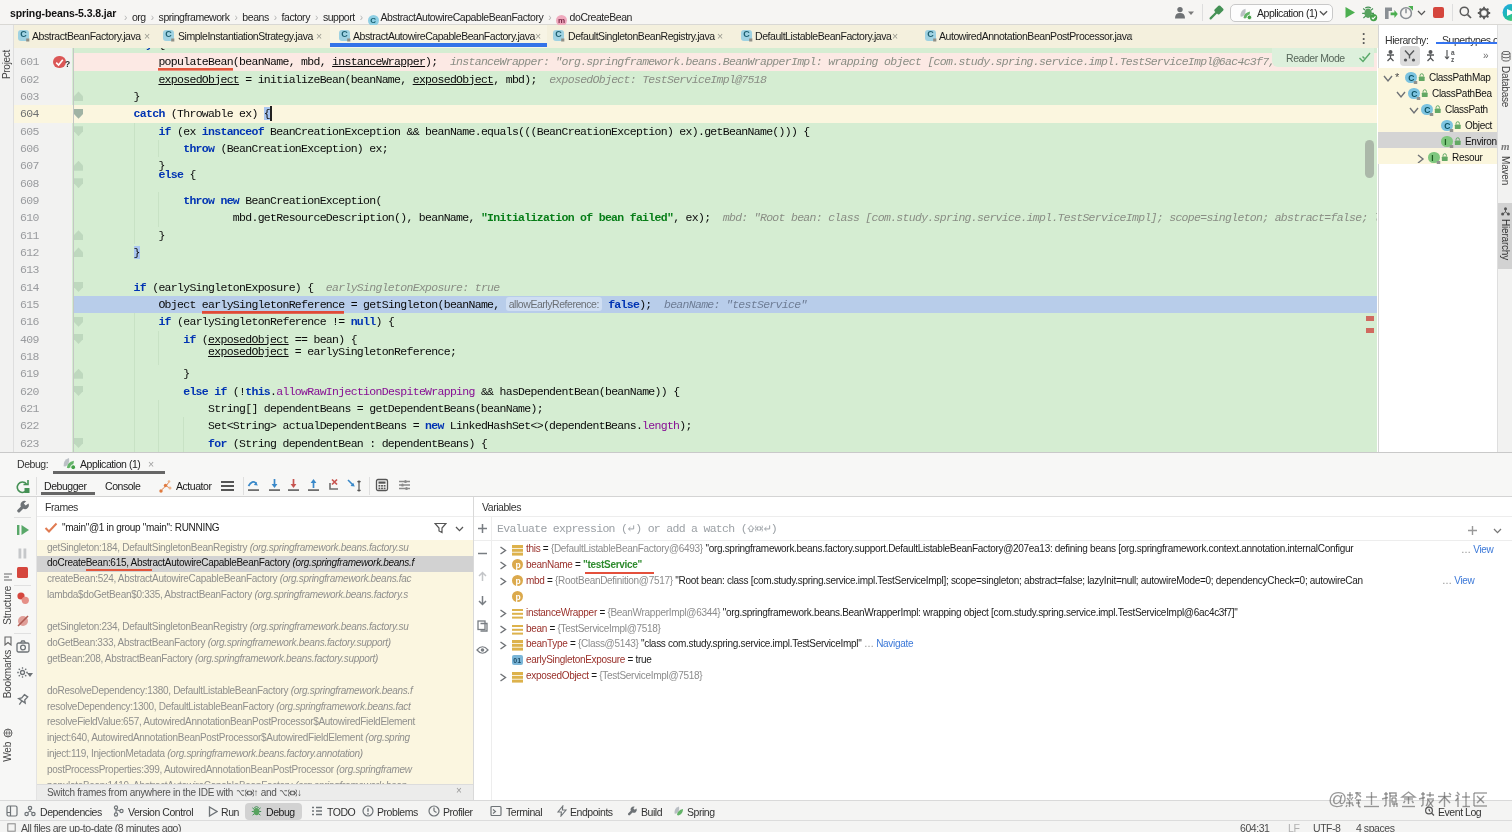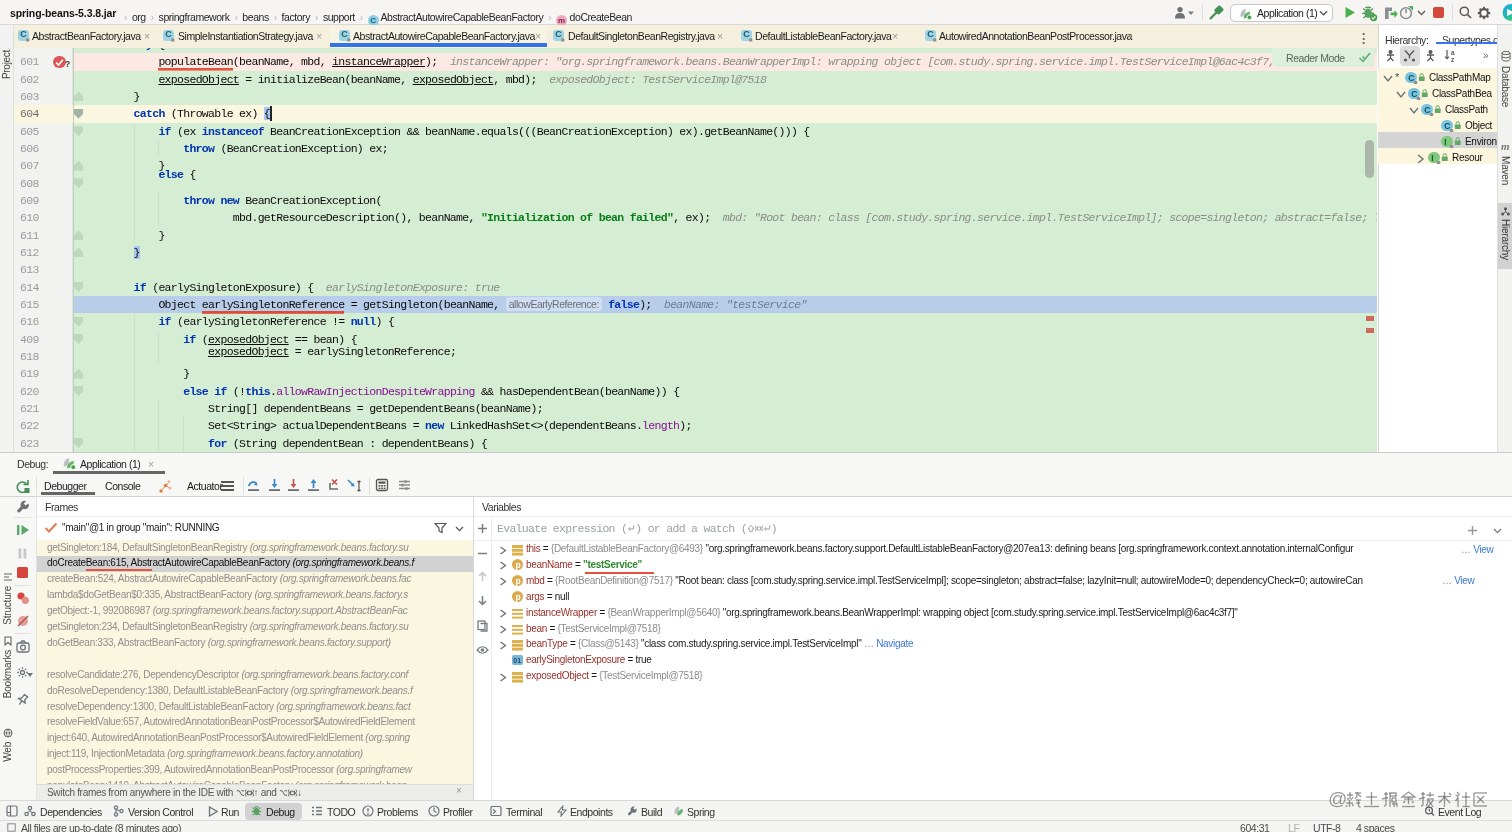--- a/index.html
+++ b/index.html
@@ -356,21 +356,21 @@
 <div class="abs ui" style="left:44px;top:27px;color:#1a1a1a">Debugger</div>
 <div class="abs" style="left:41px;top:39px;width:54px;height:2.5px;background:#666"></div>
 <div class="abs ui" style="left:105px;top:27px;color:#1a1a1a">Console</div>
 <svg class="abs" style="left:158px;top:26px" width="15" height="15" viewBox="0 0 15 15">
       <circle cx="3" cy="12" r="1.7" fill="#e07a3f"></circle>
       <circle cx="7.5" cy="6.5" r="1.7" fill="#e07a3f"></circle>
       <circle cx="12" cy="9" r="1.5" fill="#e8985f" opacity="0.7"></circle>
       <circle cx="11" cy="2.5" r="1.3" fill="#e8985f" opacity="0.7"></circle>
       <path d="M4 10.5 L6.8 8 M8.8 6 L10.5 3.5 M8.9 7.3 L10.8 8.5" stroke="#e07a3f" stroke-width="0.9" fill="none"></path>
     </svg>
-<div class="abs ui" style="left:187px;top:27px;color:#1a1a1a">Actuator</div>
+<div class="abs ui" style="left:176px;top:27px;color:#1a1a1a">Actuator</div>
 <div class="abs" style="left:221px;top:27.5px;width:13px;height:2.2px;background:#555;box-shadow:0 4px 0 #555,0 8px 0 #555"></div>
 <div class="abs" style="left:243px;top:24px;width:1px;height:18px;background:#dfdfdf"></div>
 <svg class="abs" style="left:247px;top:25px" width="13" height="14" viewBox="0 0 13 14">
       <rect x="1" y="11.2" width="11" height="1.8" fill="#6e6e6e"></rect>
       <path d="M1.5 8 Q5 1.5 9.5 5.5" stroke="#3988c9" stroke-width="1.7" fill="none"></path>
       <path d="M10.8 7.5 l-4 -0.4 l2.4 -3.2 z" fill="#3988c9"></path>
     </svg>
 <svg class="abs" style="left:268px;top:25px" width="13" height="14" viewBox="0 0 13 14">
       <rect x="1" y="11.2" width="11" height="1.8" fill="#6e6e6e"></rect>
       <path d="M6.5 1 V7.5" stroke="#3988c9" stroke-width="1.7"></path>
@@ -434,24 +434,23 @@
       <path d="M1 1 L4.5 4.6 L8 1" stroke="#555" stroke-width="1.3" fill="none"></path>
     </svg>
 <div class="abs" style="left:0;top:42.5px;width:437px;height:1px;background:#ededed"></div>
 <div class="abs" style="left:0;top:43px;width:437px;height:244px;background:#fbf6e0"></div>
 <div class="abs" style="left:0;top:59.4px;width:437px;height:15.9px;background:#d2d2d2"></div>
 <div class="abs ui2" style="left:11px;top:44.5px;width:425px;overflow:hidden;color:#8f8f8d;white-space:nowrap">getSingleton:184, DefaultSingletonBeanRegistry <i>(org.springframework.beans.factory.su</i></div>
 <div class="abs ui2" style="left:11px;top:60.4px;width:425px;overflow:hidden;color:#111">doCreateBean:615, AbstractAutowireCapableBeanFactory <i>(org.springframework.beans.f</i></div>
 <div class="abs" style="left:50px;top:71.8px;width:66px;height:2.4px;background:#e4563c"></div>
 <div class="abs ui2" style="left:11px;top:76.3px;width:425px;overflow:hidden;color:#8f8f8d;white-space:nowrap">createBean:524, AbstractAutowireCapableBeanFactory <i>(org.springframework.beans.fac</i></div>
 <div class="abs ui2" style="left:11px;top:92.2px;width:425px;overflow:hidden;color:#8f8f8d;white-space:nowrap">lambda$doGetBean$0:335, AbstractBeanFactory <i>(org.springframework.beans.factory.s</i></div>
-<div class="abs ui2" style="left:11px;top:108.1px;width:425px;overflow:hidden;color:#8f8f8d;white-space:nowrap">getObject:-1, 992086987 <i>(org.springframework.beans.factory.support.AbstractBeanFac</i></div>
 <div class="abs ui2" style="left:11px;top:124.0px;width:425px;overflow:hidden;color:#8f8f8d;white-space:nowrap">getSingleton:234, DefaultSingletonBeanRegistry <i>(org.springframework.beans.factory.su</i></div>
 <div class="abs ui2" style="left:11px;top:139.9px;width:425px;overflow:hidden;color:#8f8f8d;white-space:nowrap">doGetBean:333, AbstractBeanFactory <i>(org.springframework.beans.factory.support)</i></div>
-<div class="abs ui2" style="left:11px;top:171.7px;width:425px;overflow:hidden;color:#8f8f8d;white-space:nowrap">resolveCandidate:276, DependencyDescriptor <i>(org.springframework.beans.factory.conf</i></div>
+<div class="abs ui2" style="left:11px;top:155.8px;width:425px;overflow:hidden;color:#8f8f8d;white-space:nowrap">getBean:208, AbstractBeanFactory <i>(org.springframework.beans.factory.support)</i></div>
 <div class="abs ui2" style="left:11px;top:187.6px;width:425px;overflow:hidden;color:#8f8f8d;white-space:nowrap">doResolveDependency:1380, DefaultListableBeanFactory <i>(org.springframework.beans.f</i></div>
 <div class="abs ui2" style="left:11px;top:203.5px;width:425px;overflow:hidden;color:#8f8f8d;white-space:nowrap">resolveDependency:1300, DefaultListableBeanFactory <i>(org.springframework.beans.fact</i></div>
 <div class="abs ui2" style="left:11px;top:219.4px;width:425px;overflow:hidden;color:#8f8f8d;white-space:nowrap">resolveFieldValue:657, AutowiredAnnotationBeanPostProcessor$AutowiredFieldElement<i></i></div>
 <div class="abs ui2" style="left:11px;top:235.3px;width:425px;overflow:hidden;color:#8f8f8d;white-space:nowrap">inject:640, AutowiredAnnotationBeanPostProcessor$AutowiredFieldElement <i>(org.spring</i></div>
 <div class="abs ui2" style="left:11px;top:251.2px;width:425px;overflow:hidden;color:#8f8f8d;white-space:nowrap">inject:119, InjectionMetadata <i>(org.springframework.beans.factory.annotation)</i></div>
 <div class="abs ui2" style="left:11px;top:267.1px;width:425px;overflow:hidden;color:#8f8f8d;white-space:nowrap">postProcessProperties:399, AutowiredAnnotationBeanPostProcessor <i>(org.springframew</i></div>
 <div class="abs ui2" style="left:11px;top:283.0px;width:425px;overflow:hidden;color:#8f8f8d;white-space:nowrap">populateBean:1419, AbstractAutowireCapableBeanFactory <i>(org.springframework.bean</i></div>
 <div class="abs" style="left:0;top:287px;width:437px;height:16px;background:#ececeb;border-top:1px solid #dcdcdc"></div>
 <div class="abs" style="left:11px;top:289.5px;color:#555;font-size:10px;letter-spacing:-0.3px;white-space:nowrap">Switch frames from anywhere in the IDE with <svg style="display:inline-block;vertical-align:-2px" width="9" height="10" viewBox="0 0 10 10">
         <path d="M1 2.5 H3.5 L6.5 7.5 H9 M6 2.5 H9" fill="none" stroke="#555" stroke-width="1"></path>
@@ -520,26 +519,25 @@
     <div class="abs" style="left:42.4px;top:63.4px;color:#fff;font-size:8.5px;font-weight:bold;letter-spacing:0">p</div>
     <div class="abs ui2" style="left:53px;top:61.9px;width:975px;overflow:hidden;color:#1b1b1b"><span style="color:#99302a">beanName</span> = <span style="color:#2e8b2e;font-weight:bold">"testService"</span></div>
 <svg class="abs" style="left:26px;top:80.3px" width="8" height="9" viewBox="0 0 8 9">
       <path d="M1.5 1 L6.5 4.5 L1.5 8" stroke="#6f7276" stroke-width="1.4" fill="none"></path>
     </svg>
     <div class="abs" style="left:39px;top:78.3px;width:11px;height:11px;border-radius:50%;background:#dba94c"></div>
     <div class="abs" style="left:42.4px;top:79.3px;color:#fff;font-size:8.5px;font-weight:bold;letter-spacing:0">p</div>
     <div class="abs ui2" style="left:53px;top:77.8px;width:975px;overflow:hidden;color:#1b1b1b"><span style="color:#99302a">mbd</span> = <span style="color:#8c8c8c">{RootBeanDefinition@7517}</span> "Root bean: class [com.study.spring.service.impl.TestServiceImpl]; scope=singleton; abstract=false; lazyInit=null; autowireMode=0; dependencyCheck=0; autowireCan</div>
 <div class="abs" style="left:39px;top:94.2px;width:11px;height:11px;border-radius:50%;background:#dba94c"></div>
     <div class="abs" style="left:42.4px;top:95.2px;color:#fff;font-size:8.5px;font-weight:bold;letter-spacing:0">p</div>
-    <div class="abs ui2" style="left:53px;top:93.7px;width:975px;overflow:hidden;color:#1b1b1b"><span style="color:#99302a">args</span> = null</div>
 <svg class="abs" style="left:26px;top:112.1px" width="8" height="9" viewBox="0 0 8 9">
       <path d="M1.5 1 L6.5 4.5 L1.5 8" stroke="#6f7276" stroke-width="1.4" fill="none"></path>
     </svg>
     <div class="abs" style="left:39px;top:111.6px;width:10.5px;height:2.6px;background:#ddb24c;box-shadow:0 3.8px 0 #ddb24c,0 7.6px 0 #ddb24c"></div>
-    <div class="abs ui2" style="left:53px;top:109.6px;width:975px;overflow:hidden;color:#1b1b1b"><span style="color:#99302a">instanceWrapper</span> = <span style="color:#8c8c8c">{BeanWrapperImpl@5640}</span> "org.springframework.beans.BeanWrapperImpl: wrapping object [com.study.spring.service.impl.TestServiceImpl@6ac4c3f7]"</div>
+    <div class="abs ui2" style="left:53px;top:109.6px;width:975px;overflow:hidden;color:#1b1b1b"><span style="color:#99302a">instanceWrapper</span> = <span style="color:#8c8c8c">{BeanWrapperImpl@6344}</span> "org.springframework.beans.BeanWrapperImpl: wrapping object [com.study.spring.service.impl.TestServiceImpl@6ac4c3f7]"</div>
 <svg class="abs" style="left:26px;top:128.0px" width="8" height="9" viewBox="0 0 8 9">
       <path d="M1.5 1 L6.5 4.5 L1.5 8" stroke="#6f7276" stroke-width="1.4" fill="none"></path>
     </svg>
     <div class="abs" style="left:39px;top:127.5px;width:10.5px;height:2.6px;background:#ddb24c;box-shadow:0 3.8px 0 #ddb24c,0 7.6px 0 #ddb24c"></div>
     <div class="abs ui2" style="left:53px;top:125.5px;width:975px;overflow:hidden;color:#1b1b1b"><span style="color:#99302a">bean</span> = <span style="color:#8c8c8c">{TestServiceImpl@7518}</span></div>
 <svg class="abs" style="left:26px;top:143.9px" width="8" height="9" viewBox="0 0 8 9">
       <path d="M1.5 1 L6.5 4.5 L1.5 8" stroke="#6f7276" stroke-width="1.4" fill="none"></path>
     </svg>
     <div class="abs" style="left:39px;top:143.4px;width:10.5px;height:2.6px;background:#ddb24c;box-shadow:0 3.8px 0 #ddb24c,0 7.6px 0 #ddb24c"></div>
     <div class="abs ui2" style="left:53px;top:141.4px;width:975px;overflow:hidden;color:#1b1b1b"><span style="color:#99302a">beanType</span> = <span style="color:#8c8c8c">{Class@5143}</span> "class com.study.spring.service.impl.TestServiceImpl" <span style="color:#8c8c8c">…</span> <span style="color:#3b78d8">Navigate</span></div>

